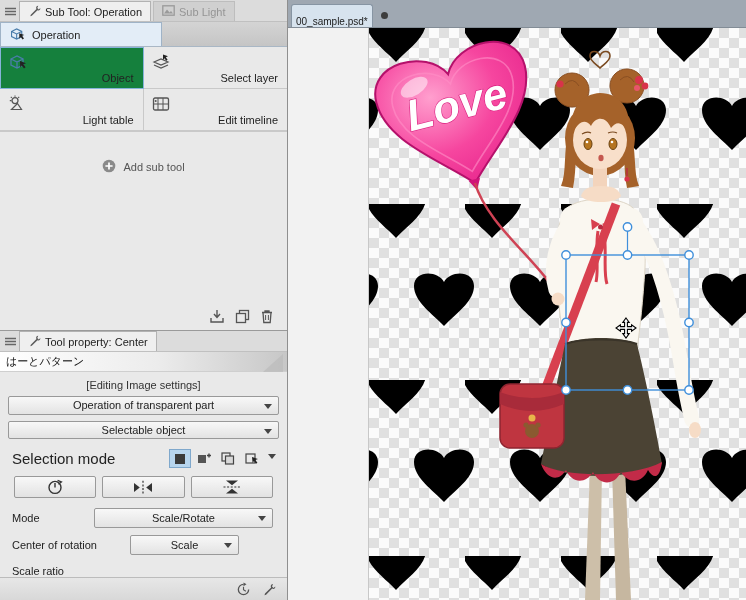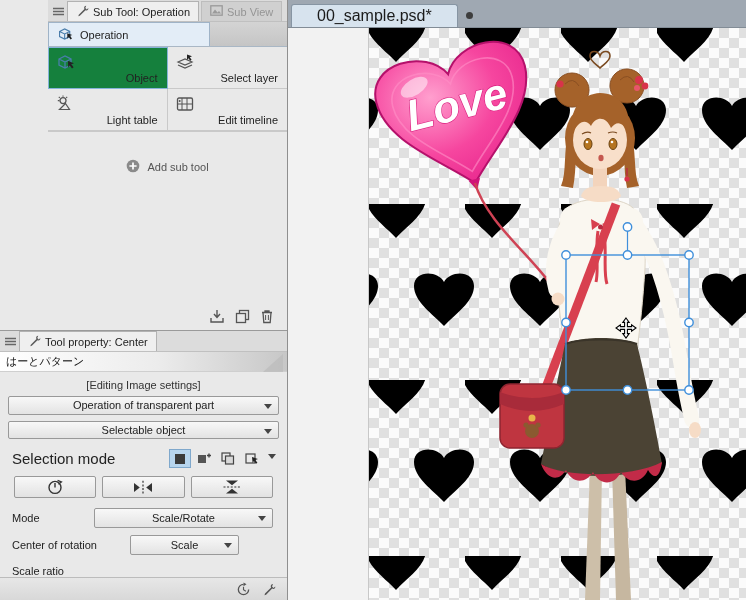--- a/index.html
+++ b/index.html
@@ -1,21 +1,21 @@
 <!DOCTYPE html>
 <html><head>
 <meta charset="utf-8">
 <style>
   *{margin:0;padding:0;box-sizing:border-box;font-family:"Liberation Sans",sans-serif;}
   html,body{width:746px;height:600px;overflow:hidden;}
   .app{display:flex;width:746px;height:600px;background:#e9e9e9;}
   
   .left-col{width:288px;display:flex;flex-direction:column;border-right:1px solid #8f8f8f;background:#e9e9e9;}
   .panel{display:flex;flex-direction:column;}
-  .panel-subtool{height:331px;border-bottom:1px solid #9a9a9a;padding-left:48px;}
+  .panel-subtool{height:331px;border-bottom:1px solid #9a9a9a;}
   .panel-toolprop{flex:1;min-height:0;}
   .panel-header{height:22px;background:#dcdcdc;display:flex;align-items:flex-end;padding-left:2px;border-bottom:1px solid #c0c0c0;}
   .menu-icon{width:17px;height:20px;display:flex;align-items:center;justify-content:center;cursor:pointer;}
   .ptab{height:20px;display:flex;align-items:center;gap:4px;padding:0 8px;font-size:11px;white-space:nowrap;}
   .ptab.active{background:#efefef;border:1px solid #b2b2b2;border-bottom:none;color:#222;}
   .ptab.inactive{background:#d0d0d0;border:1px solid #bdbdbd;border-bottom:none;color:#959595;margin-left:2px;}
   .group-row{height:25px;background:linear-gradient(#d4d4d4,#c5c5c5);display:flex;align-items:flex-end;padding-left:0;border-bottom:1px solid #a9b7c5;}
   .group-tab{height:24px;width:162px;background:#e3edf7;border:1px solid #9fb3c7;border-bottom:none;display:flex;align-items:center;gap:6px;padding:0 8px;font-size:11px;color:#222;}
   .tool-grid{display:grid;grid-template-columns:1fr 1fr;border-bottom:1px solid #c9c9c9;}
   .tool-cell{height:42px;position:relative;background:#e9e9e9;border-right:1px solid #c9c9c9;border-bottom:1px solid #c9c9c9;cursor:pointer;}
@@ -43,21 +43,21 @@
   .field-row{display:flex;align-items:center;margin:7px 14px 0 12px;font-size:11px;color:#222;}
   .field-row .dd{flex:1;margin:0;}
   .flabel-mode{width:82px;}
   .flabel-center{width:118px;}
   .dd-center{max-width:116px;margin-right:34px !important;}
   .scale-label{margin:10px 12px 0;font-size:11px;color:#222;}
   .prop-footer{margin-top:auto;height:25px;background:linear-gradient(#e7e7e7,#d8d8d8);border-top:1px solid #bcbcbc;display:flex;align-items:center;justify-content:flex-end;gap:11px;padding-right:11px;}
   
   .right-col{flex:1;display:flex;flex-direction:column;min-width:0;}
   .doc-tabbar{height:28px;background:#9fa8b2;display:flex;align-items:flex-end;padding-left:3px;border-bottom:1px solid #828c96;}
-  .doc-tab{height:23px;background:#d7e3ee;border:1px solid #8795a3;border-bottom:none;border-radius:3px 3px 0 0;display:flex;align-items:center;padding:0 25px;font-size:16px;color:#1b1b1b;cursor:pointer;}
+  .doc-tab{height:23px;background:#d7e3ee;border:1px solid #8795a3;border-bottom:none;border-radius:3px 3px 0 0;display:flex;align-items:flex-end;padding:0 4px;font-size:10px;color:#1b1b1b;cursor:pointer;}
   .unsaved-dot{width:7px;height:7px;border-radius:50%;background:#3d3d3d;margin:0 0 8px 8px;}
   .viewport{flex:1;position:relative;background:#f2f2f2;overflow:hidden;}
   .document{position:absolute;left:80px;top:0;width:378px;height:572px;background-color:#fbfbfb;
     background-image:
       linear-gradient(45deg,#e0e0e0 25%,transparent 25%,transparent 75%,#e0e0e0 75%),
       linear-gradient(45deg,#e0e0e0 25%,transparent 25%,transparent 75%,#e0e0e0 75%);
     background-position:0 0,10px 10px;background-size:20px 20px;
     border-left:1px solid #c8c8c8;}
   svg.art{position:absolute;left:0;top:0;}
 </style>
@@ -83,21 +83,21 @@
           </span>
           <span>Sub Tool: Operation</span>
         </div>
         <div class="ptab inactive">
           <span>
             <svg width="13" height="11" viewBox="0 0 13 11">
                 <rect x="0.8" y="0.8" width="11.4" height="9.4" fill="none" stroke="#9a9a9a" stroke-width="1.3"></rect>
                 <path d="M2,8.5 L5,4.5 L7.5,7.5 L9,6 L11,8.5 Z" fill="#9a9a9a"></path>
               </svg>
           </span>
-          <span>Sub View</span>
+          <span>Sub Light</span>
         </div>
       </div>
 
       <div class="group-row">
         <div class="group-tab">
           <span>
             <svg width="17" height="16" viewBox="0 0 20 18">
                 <path d="M3,6 L9,3 L15,6 L15,12 L9,15 L3,12 Z M3,6 L9,9 L15,6 M9,9 L9,15" fill="none" stroke="#4a7dab" stroke-width="1.3"></path>
                 <path d="M12,8 l6,2.2 l-2.6,1 l2.2,3 l-1.6,1.2 l-2.2,-3 l-1.6,2.2 Z" fill="#222"></path>
               </svg>

